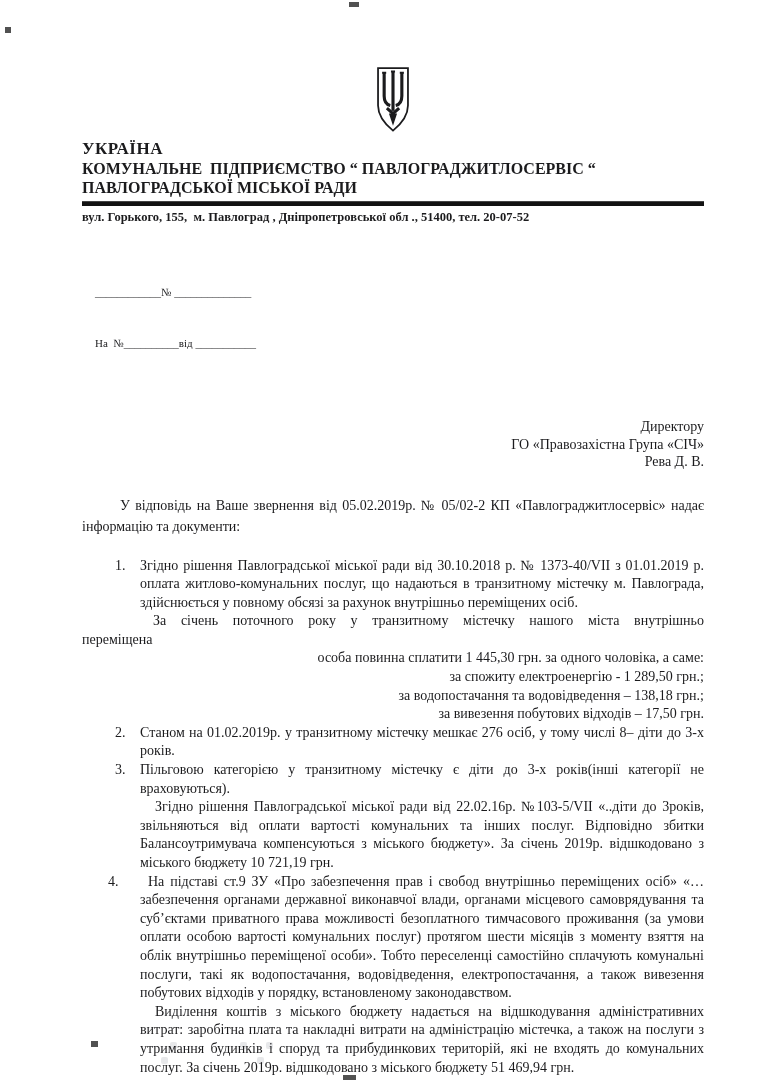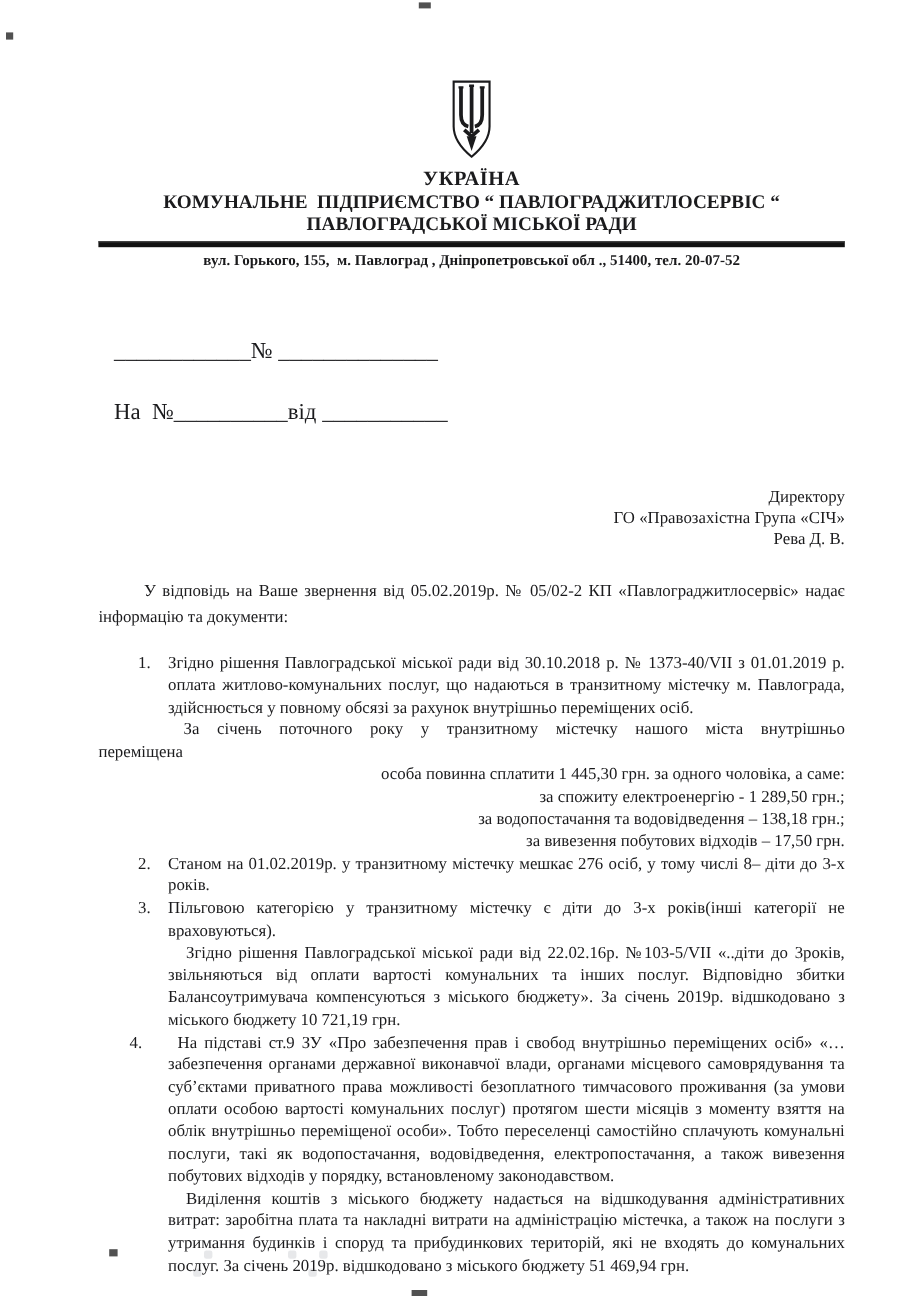--- a/index.html
+++ b/index.html
@@ -6,30 +6,30 @@
   .page{
     position:relative;
     width:768px;height:1086px;
     background:#ffffff;
     overflow:hidden;
     font-family:"Liberation Serif","DejaVu Serif",serif;
     color:#1b1b1d;
   }
   .content{position:absolute;left:82px;top:0;width:622px;}
   
-  .letterhead{text-align:center;}
+  .letterhead{text-align:left;}
   .emblem{display:block;margin:66px auto 5px auto;}
   .country{font-size:17px;font-weight:bold;line-height:20px;letter-spacing:.5px;white-space:pre;}
   .org{font-size:16px;font-weight:bold;line-height:19px;white-space:pre;}
   .rule{height:4px;background:#121212;margin-top:4px;border-top:1px solid #444;}
   .address{font-size:12.5px;font-weight:bold;margin-top:4px;white-space:pre;}
   
-  .refs{margin-top:25px;margin-left:13px;font-size:19px;line-height:17px;white-space:pre;}
+  .refs{margin-top:25px;margin-left:13px;font-size:11px;line-height:17px;white-space:pre;}
   
-  .addressee{margin-top:20px;text-align:right;font-size:14px;line-height:17.5px;}
+  .addressee{margin-top:32px;text-align:right;font-size:14px;line-height:17.5px;}
   
   .intro{margin:24px 0 16px 0;text-indent:38px;text-align:justify;font-size:14px;line-height:21px;}
   .list{margin-top:20px;font-size:14px;line-height:18.6px;}
   .item{position:relative;padding-left:58px;text-align:justify;}
   .item .num{position:absolute;left:33px;top:0;text-align:left;}
   .item.n4 .num{left:26px;}
   .jline{margin-left:13px;text-align:justify;text-align-last:justify;}
   .outdent{margin-left:-58px;text-align:left;}
   .osoba{margin-left:-5px;text-align:right;}
   .fee{margin-left:43px;text-align:right;}

